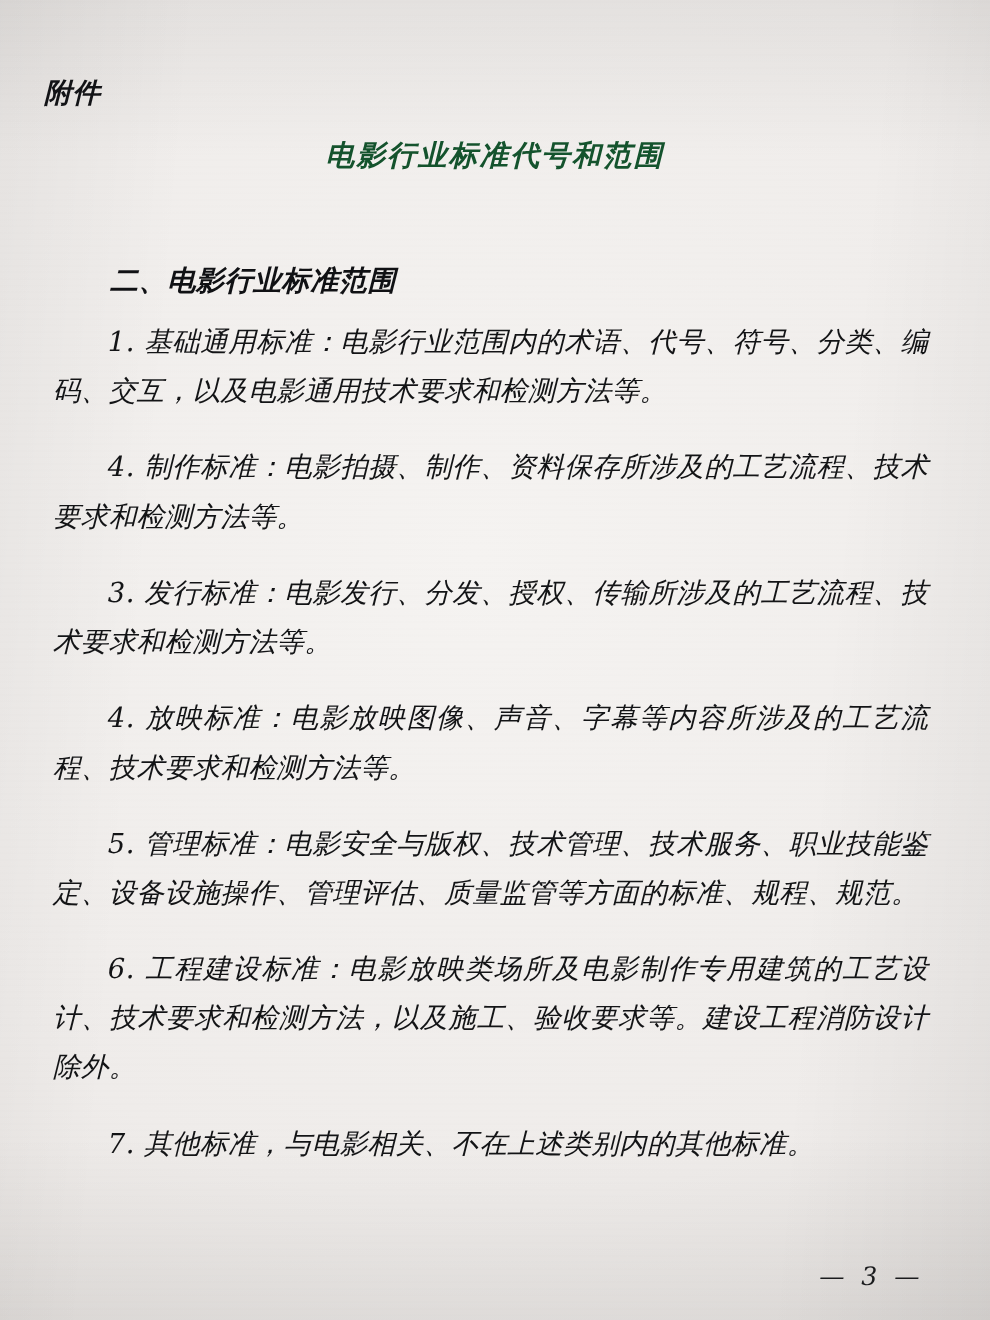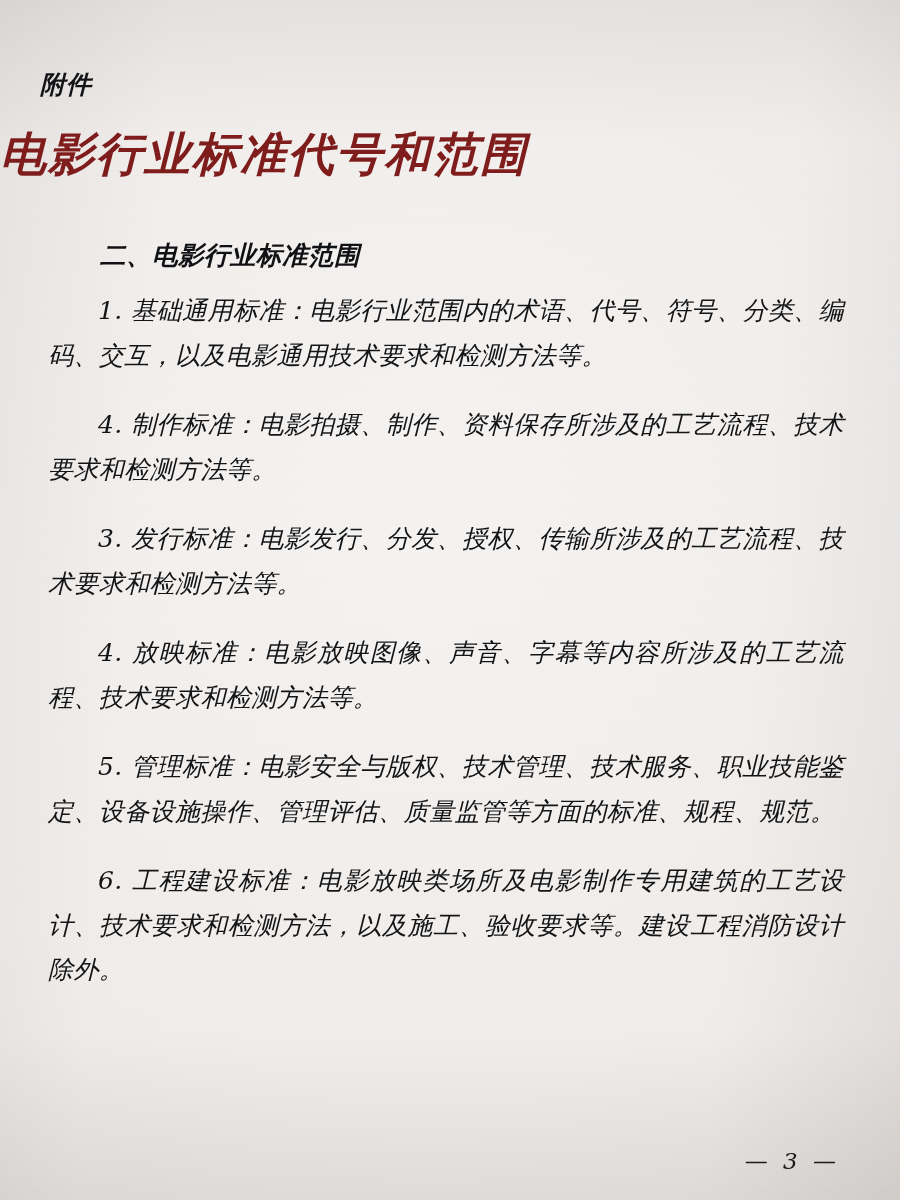--- a/index.html
+++ b/index.html
@@ -47,25 +47,26 @@
     letter-spacing: 1px;
     font-family: "DejaVu Sans", "Liberation Sans", sans-serif;
     color: #121316;
   }
 
   .doc-title {
     position: absolute;
     left: 0;
     right: 0;
     top: 124px;
-    font-size: 46px;
+    text-align: center;
+    font-size: 26px;
     font-weight: 700;
     letter-spacing: 2px;
     font-family: "DejaVu Sans", "Liberation Sans", sans-serif;
-    color: #7f1d1d;
+    color: #14532d;
   }
 
   .body {
     position: absolute;
     left: 48px;
     right: 56px;
     top: 238px;
   }
 
   .heading {
@@ -131,19 +132,20 @@
 
 
     <div class="heading">二、电影行业标准范围</div>
 
     <p class="para">1. 基础通用标准：电影行业范围内的术语、代号、符号、分类、编码、交互，以及电影通用技术要求和检测方法等。</p>
     <p class="para">4. 制作标准：电影拍摄、制作、资料保存所涉及的工艺流程、技术要求和检测方法等。</p>
     <p class="para">3. 发行标准：电影发行、分发、授权、传输所涉及的工艺流程、技术要求和检测方法等。</p>
     <p class="para">4. 放映标准：电影放映图像、声音、字幕等内容所涉及的工艺流程、技术要求和检测方法等。</p>
     <p class="para">5. 管理标准：电影安全与版权、技术管理、技术服务、职业技能鉴定、设备设施操作、管理评估、质量监管等方面的标准、规程、规范。</p>
     <p class="para">6. 工程建设标准：电影放映类场所及电影制作专用建筑的工艺设计、技术要求和检测方法，以及施工、验收要求等。建设工程消防设计除外。</p>
+    <p class="para">7. 其他标准，与电影相关、不在上述类别内的其他标准。</p>
 
   </div>
 
   <div class="page-number">— 3 —</div>
 
   <div class="noise"></div>
 </div>
 
 </body></html>

